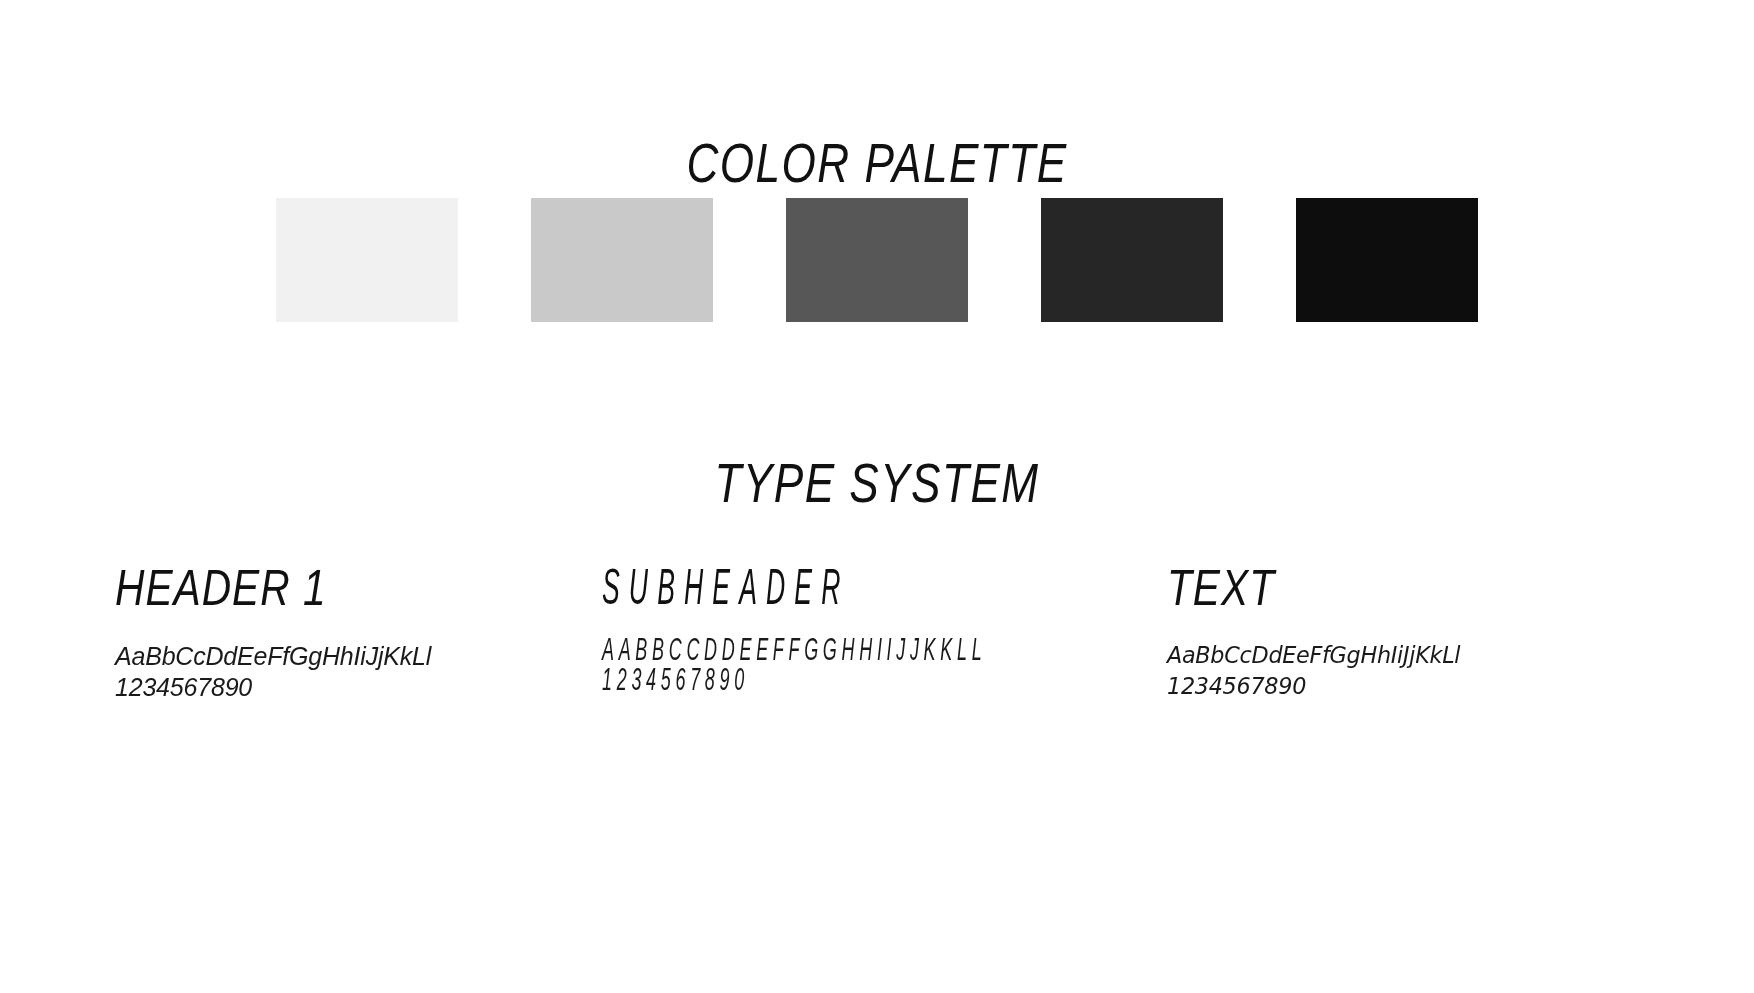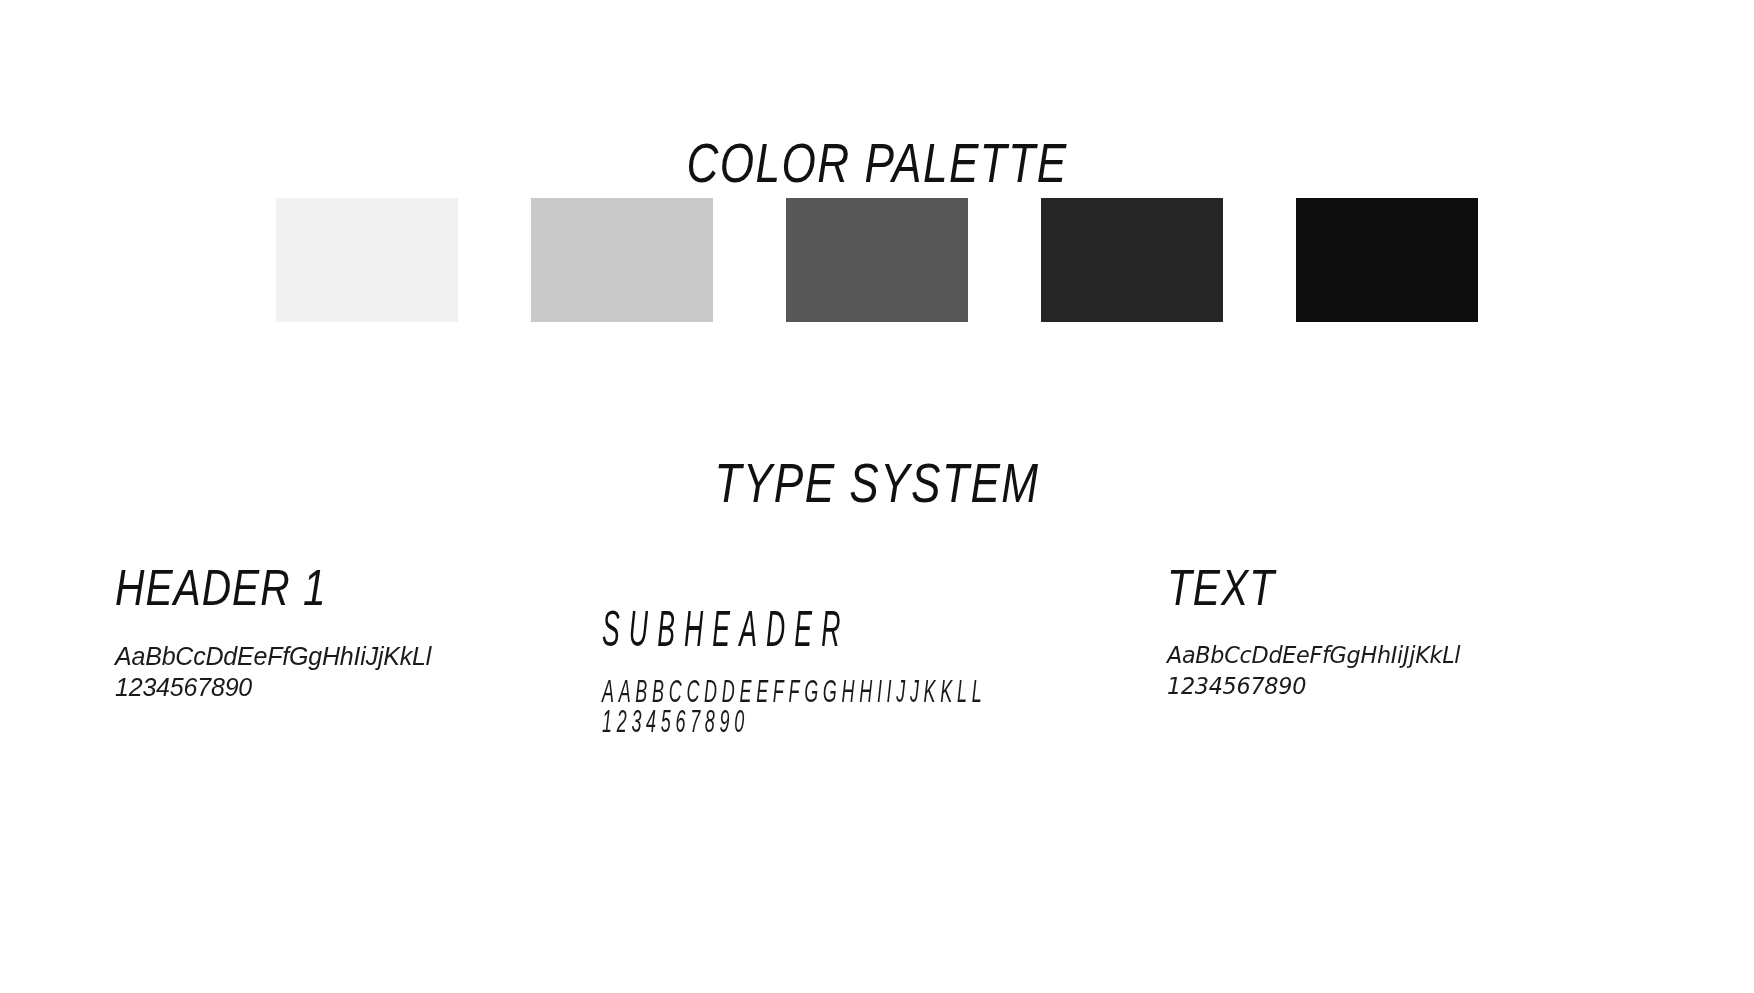--- a/index.html
+++ b/index.html
@@ -73,21 +73,21 @@
     top: 560px;
     left: 17px;
     width: 100%;
     height: 180px;
   }
   .type-col {
     position: absolute;
     top: 0;
   }
   #type-col-0 { left: 98px;  width: 470px; }
-  #type-col-1 { left: 585px; width: 470px; margin-top: 42px; }
+  #type-col-1 { left: 585px; width: 470px; }
   #type-col-2 { left: 1150px; width: 530px; }
 
   .type-title {
     color: #111111;
     white-space: nowrap;
     margin: 0;
     -webkit-font-smoothing: antialiased;
   }
   .type-sample {
     color: #1a1a1a;

